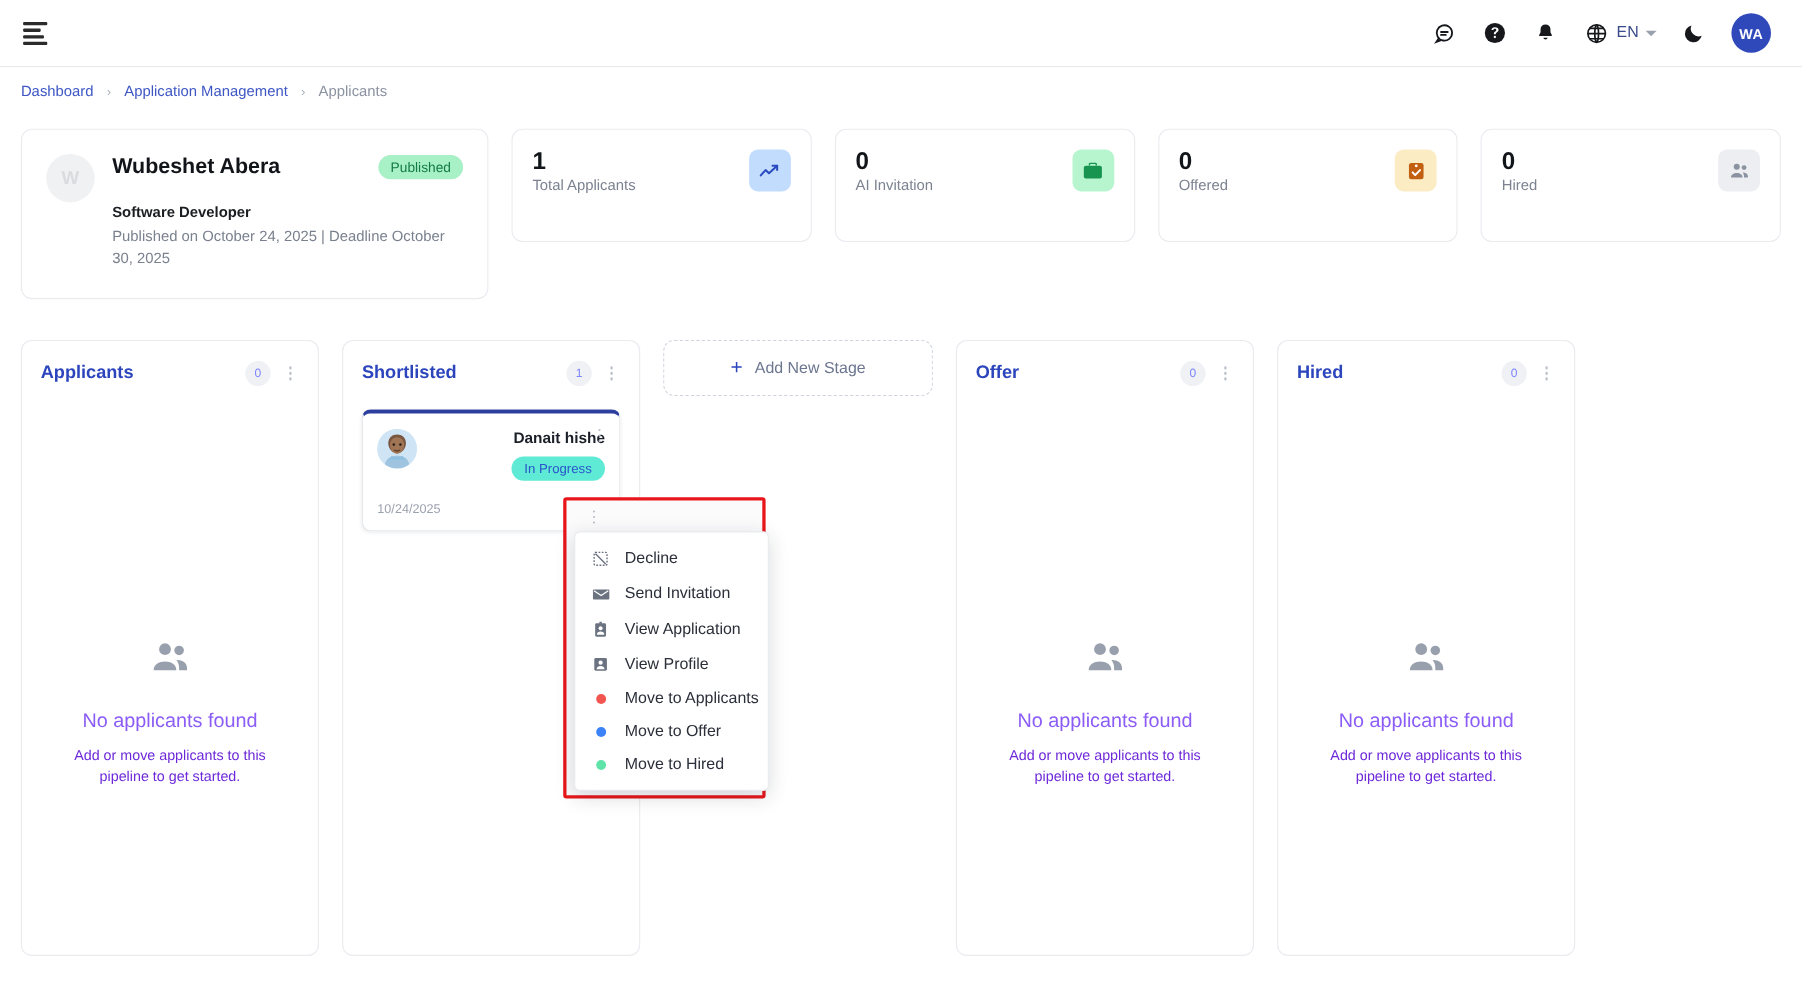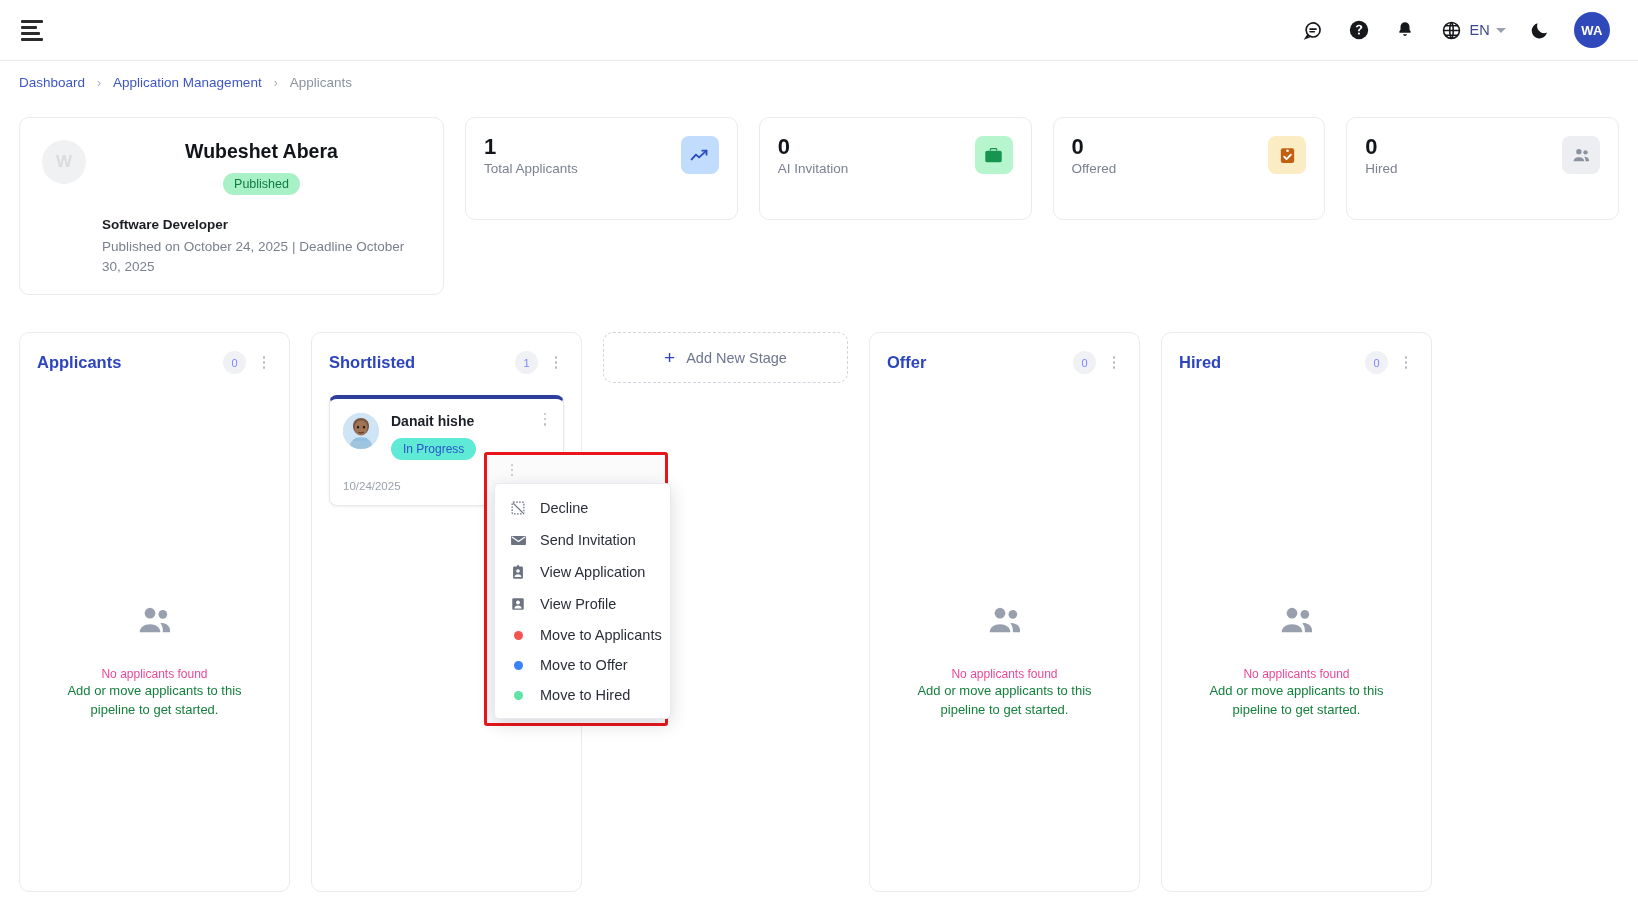--- a/index.html
+++ b/index.html
@@ -71,21 +71,21 @@
     padding: 22px 22px 18px 22px;
     display:flex; gap: 16px;
   }
   .jobcard-avatar {
     width: 44px; height: 44px; border-radius: 50%;
     background:#f0f1f3; color:#d9dbdf;
     display:flex;align-items:center;justify-content:center;
     font-size:17px; font-weight:700; flex: 0 0 auto;
   }
   .jobcard-body { flex:1; min-width:0; }
-  .jobcard-top { display:flex; align-items:center; justify-content:space-between; gap:10px;flex-direction:column; }
+  .jobcard-top { display:flex; align-items:center; justify-content:space-between; gap:10px; }
   .jobcard-name { font-size: 19.5px; font-weight: 700; color:#111418; }
   .badge-published {
     background:#a8f0c6; color:#127a45;
     font-size: 12.5px; border-radius: 12px;
     padding: 4px 11px; white-space:nowrap;
   }
   .jobcard-role { font-size: 13.5px; font-weight:700; color:#1a1d22; margin-top: 22px; }
   .jobcard-meta { font-size: 13.5px; color:#7a818e; margin-top: 5px; line-height: 1.45; max-width: 320px; }
 
   .statcard {
@@ -130,41 +130,41 @@
   }
   .kebab { width: 16px; height: 18px; display:flex; flex-direction:column; align-items:center; justify-content:center; gap:2.5px; cursor:pointer; }
   .kebab i { width: 2.6px; height:2.6px; border-radius:50%; background:#b9bec9; display:block; }
 
   .empty-state {
     position:absolute; left:0; right:0; top: 268px;
     display:flex; flex-direction:column; align-items:center; text-align:center;
     padding: 0 18px;
   }
   .empty-icon { color:#98a0ad; margin-bottom: 22px; }
-  .empty-title { font-size: 12px; color:#ec4899; }
-  .empty-sub { font-size: 13px; color:#15803d; margin-top: 1px; line-height:1.45; max-width: 195px; }
+  .empty-title { font-size: 18px; color:#8b5cf6; }
+  .empty-sub { font-size: 13px; color:#6d28d9; margin-top: 12px; line-height:1.45; max-width: 195px; }
 
   
   .applicant-card {
     margin-top: 21px;
     background:#fff;
     border:1px solid #e6e8ec;
     border-top: 4px solid #2c3f9e;
     border-radius: 8px;
     padding: 14px 13px 13px 13px;
     box-shadow: 0 1px 3px rgba(20,25,40,.07);
     position: relative;
   }
   .ac-row { display:flex; gap: 12px; align-items:flex-start; }
   .ac-photo {
     width: 36px; height:36px; border-radius:50%;
     overflow:hidden; flex:0 0 auto;
     background:#cfe3f2;
   }
-  .ac-info { flex:1; min-width:0; }
+  .ac-info { flex:1; min-width:0;text-align:right; }
   .ac-name { font-size: 14px; font-weight:700; color:#1b1f27; }
   .ac-badge {
     display:inline-block; margin-top: 9px;
     background:#5eead4; color:#2a55cb;
     font-size: 12px; border-radius: 11px; padding: 4px 12px;
   }
   .ac-kebab { position:absolute; right: 10px; top: 11px; }
   .ac-date { font-size: 11.5px; color:#9ba2af; margin-top: 20px; }
 
   
@@ -175,21 +175,21 @@
     height: 51px;
     display:flex; align-items:center; justify-content:center; gap:11px;
     cursor:pointer; background:#fff;
     margin-top: 0;
   }
   .add-plus { color:#2c45bd; font-size: 19px; line-height:1; font-weight:400; }
   .add-label { font-size: 14.5px; color:#6c768f; }
 
   
   .menu-wrap {
-    position:absolute; left: 484px; top: 452px;
+    position:absolute; left: 512px; top: 452px;
     width: 184px; height: 274px;
     border: 3px solid #e8161b;
     border-radius: 3px;
     background: #fbfbfc;
     z-index: 40;
   }
   .menu {
     position:absolute; left: 7px; top: 28px;
     width: 177px;
     background:#fff;

